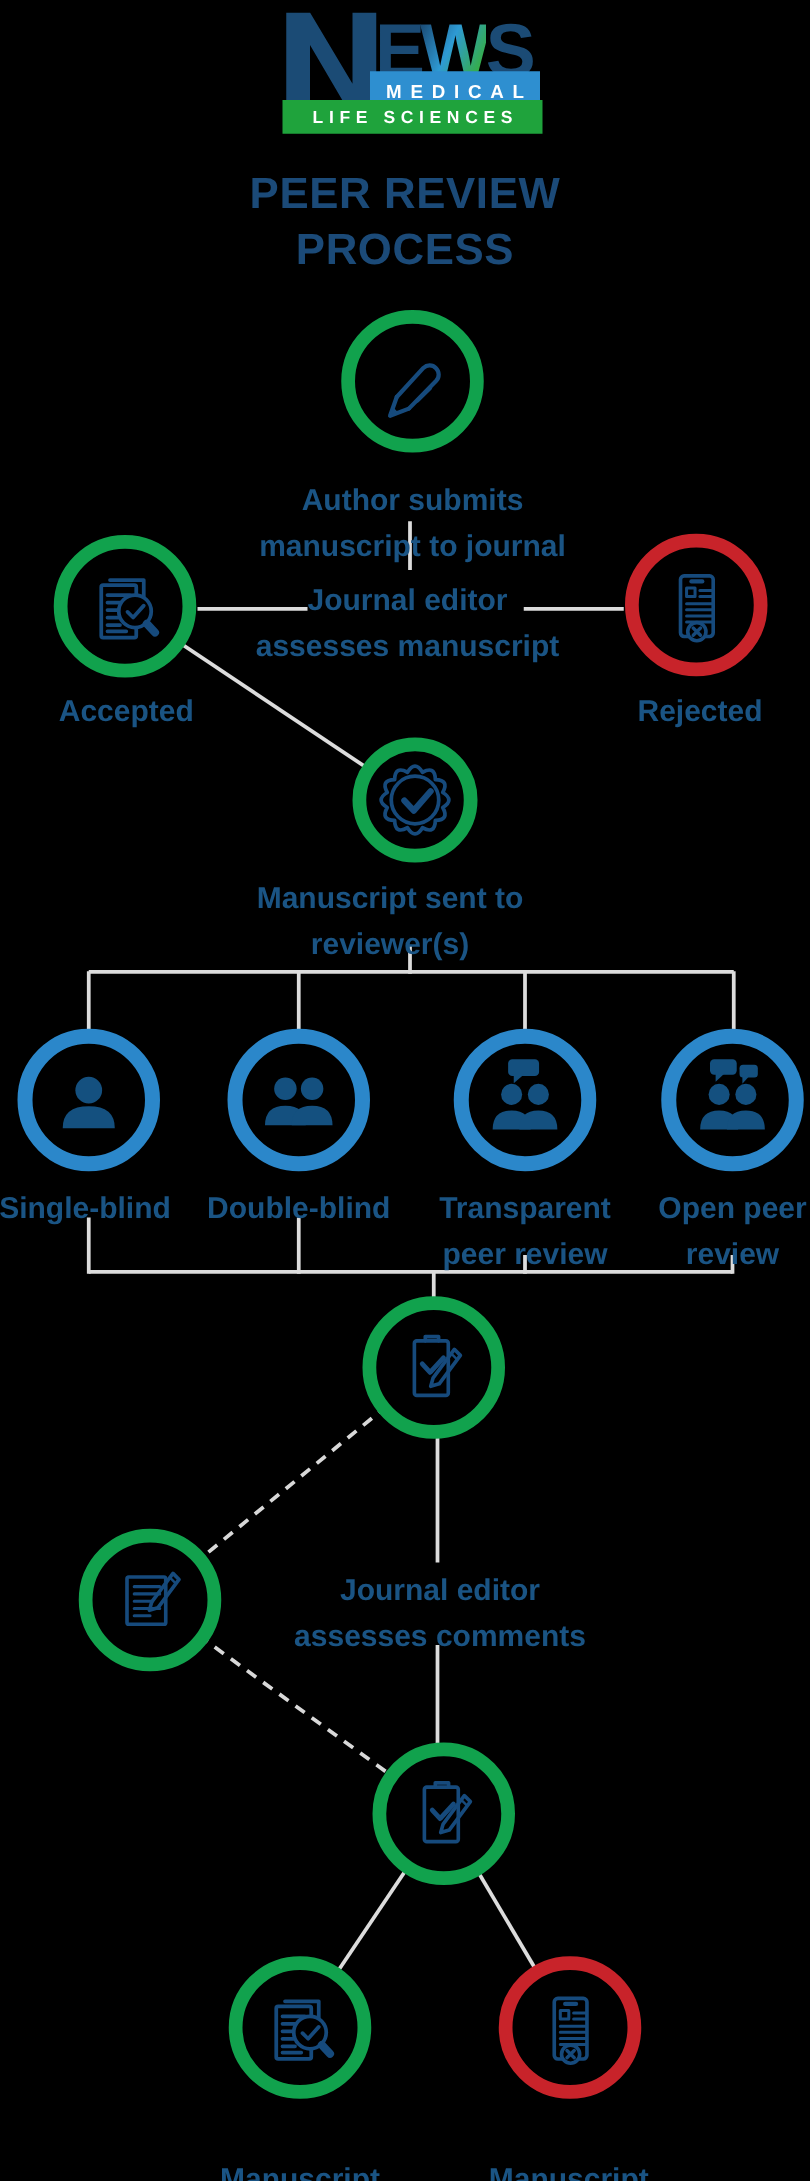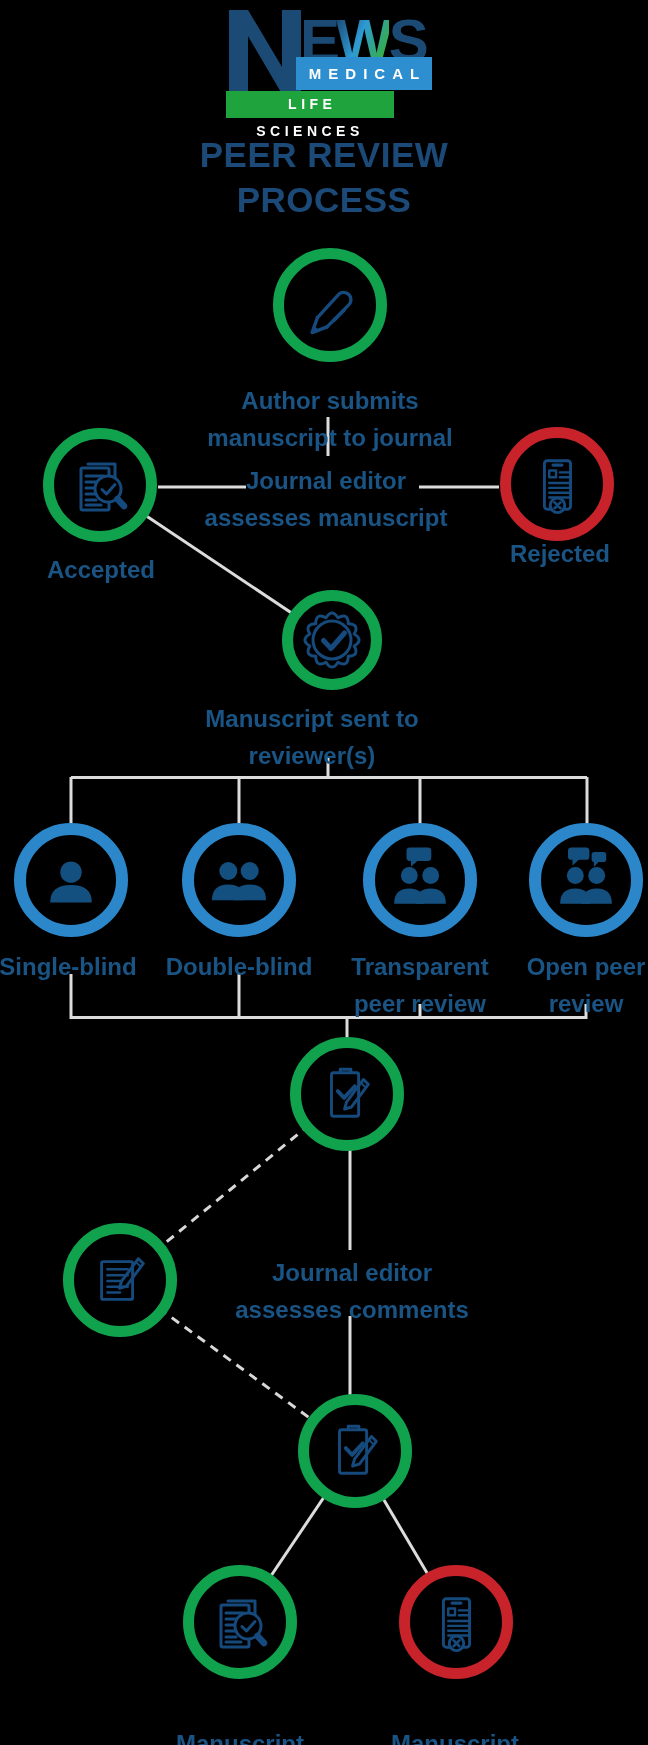--- a/index.html
+++ b/index.html
@@ -19,21 +19,21 @@
     background:linear-gradient(115deg,#1B4B75 8%,#2E9AD4 45%,#35AD4C 82%);
     -webkit-background-clip:text; background-clip:text;
     color:transparent; -webkit-text-fill-color:transparent;
   }
   .logo-medical {
     position:absolute; left:70px; top:47px; width:136px; height:33px;
     background:#2E8FD0; color:#fff; font-size:15px; font-weight:700;
     letter-spacing:7px; text-indent:7px; line-height:33px; text-align:center;
   }
   .logo-life {
-    position:absolute; left:0; top:81px; width:168px; height:27px;
+    position:absolute; left:0; top:70px; width:208px; height:27px;
     background:#1FA33C; color:#fff; font-size:14px; font-weight:700;
     letter-spacing:4.5px; text-indent:4.5px; line-height:27px; text-align:center;
   }
   
   .main-title {
     position:absolute; left:0; top:133px; width:648px; text-align:center;
     font-size:35px; font-weight:800; letter-spacing:0.5px; line-height:1.28;
     color:#1B4A78; white-space:pre-line;
   }
   
@@ -232,21 +232,21 @@
       <circle cx="32.5" cy="54" r="7.5" fill="#000"></circle>
       <path d="M29.5 51 l6 6 M35.5 51 l-6 6" stroke-width="2.8"></path>
     </svg>
   </div>
 
   <div class="caption" style="left:330px;top:382px;">Author submits
 manuscript to journal</div>
   <div class="caption" style="left:326px;top:462px;">Journal editor
 assesses manuscript</div>
   <div class="caption" style="left:101px;top:551px;">Accepted</div>
-  <div class="caption" style="left:560px;top:535px;">Rejected</div>
+  <div class="caption" style="left:560px;top:551px;">Rejected</div>
   <div class="caption" style="left:312px;top:700px;">Manuscript sent to
 reviewer(s)</div>
   <div class="caption" style="left:68px;top:948px;">Single-blind</div>
   <div class="caption" style="left:239px;top:948px;">Double-blind</div>
   <div class="caption" style="left:420px;top:948px;">Transparent
 peer review</div>
   <div class="caption" style="left:586px;top:948px;">Open peer
 review</div>
   <div class="caption" style="left:352px;top:1254px;">Journal editor
 assesses comments</div>

